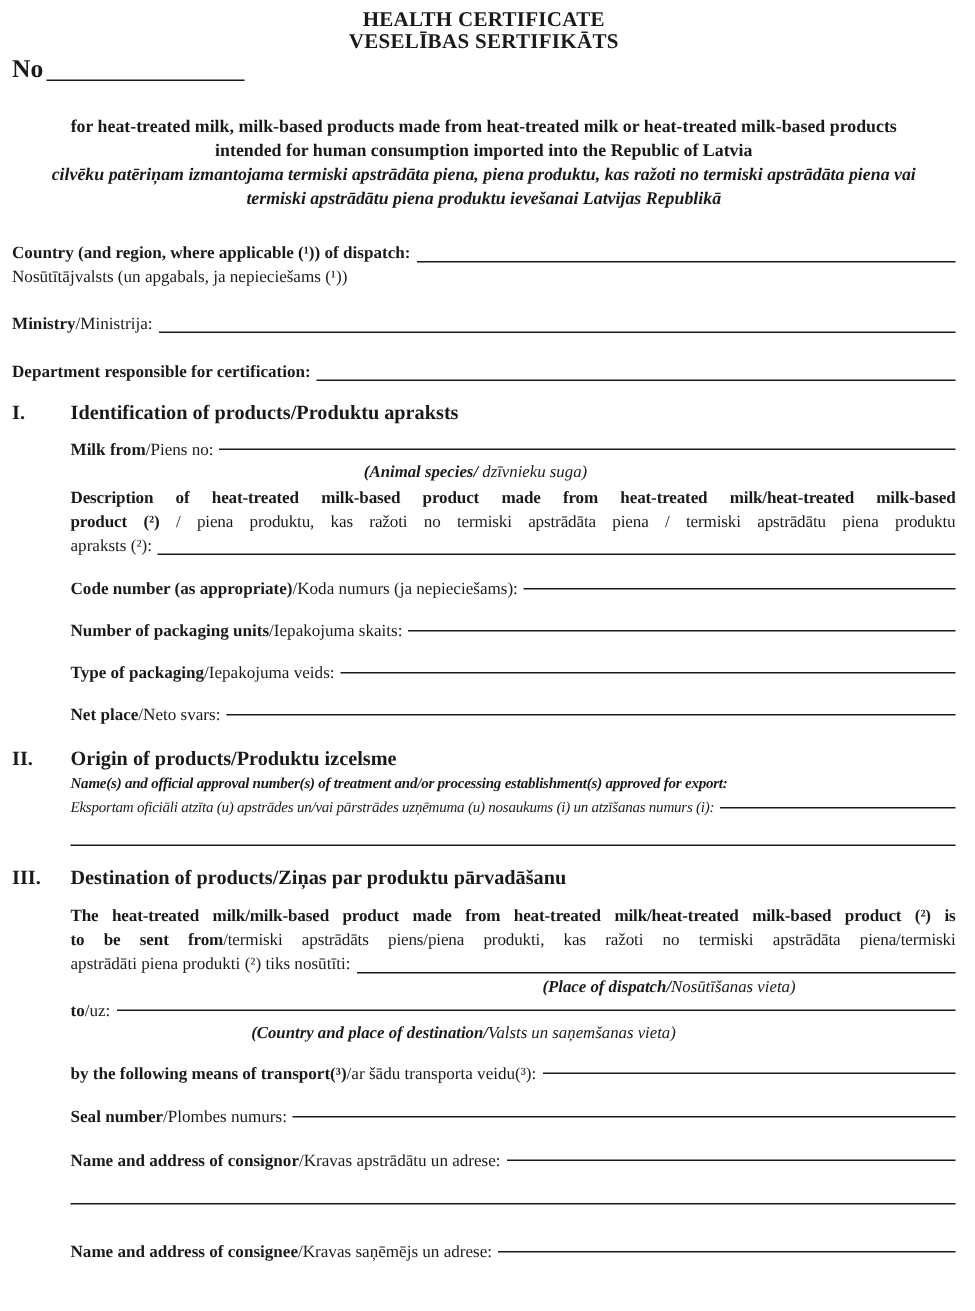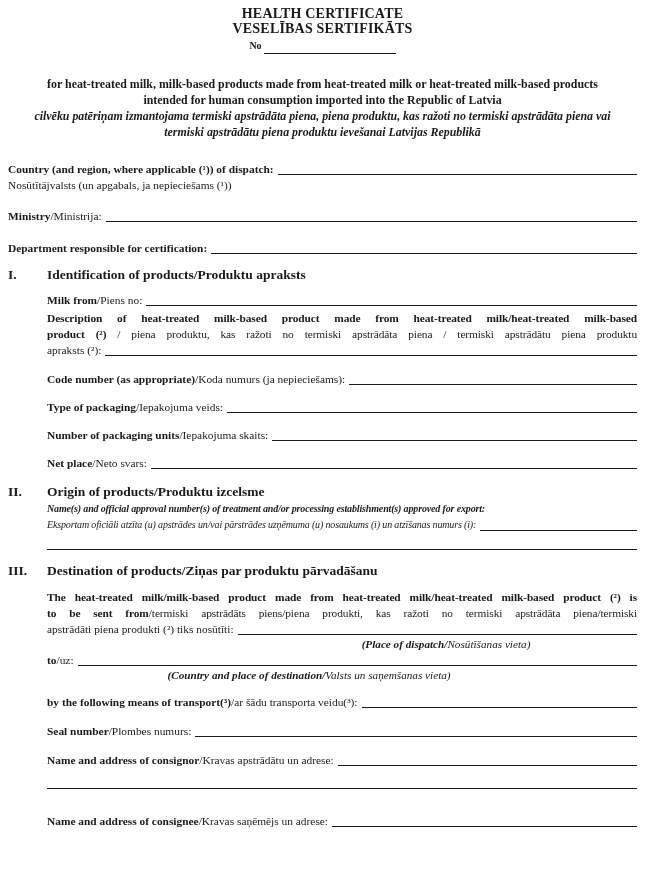--- a/index.html
+++ b/index.html
@@ -12,27 +12,27 @@
     color:var(--ink);
     font-family:"Liberation Serif","DejaVu Serif",serif;
     font-size:11.4px; line-height:16px;
     padding:6px 13px 0 8px;
     overflow:hidden;
   }
   .b  { font-weight:700; }
   .i  { font-style:italic; }
   .bi { font-weight:700; font-style:italic; }
   .title { text-align:center; font-weight:700; font-size:14px; line-height:15px; letter-spacing:.2px; }
-  .no-row { text-align:center; height:18px; margin-top:2px; font-weight:700; font-size:10px; }
+  .no-row { text-align:left; height:18px; margin-top:2px; font-weight:700; font-size:17px; }
   .no-line { display:inline-block; width:132px; height:13px; border-bottom:1.5px solid var(--ink); vertical-align:bottom; margin-left:2px; }
   .intro { margin-top:20px; padding:0 26px; text-align:center; font-weight:700; font-size:11.9px; line-height:16px; }
   .row { display:flex; align-items:stretch; }
   .row > span { white-space:pre; }
   .fill { flex:1; border-bottom:1.4px solid var(--ink); margin:0 0 2px 4px; min-width:20px; }
-  .ind { margin-left:39px; }
+  .ind { margin-left:39px;align-items:center; }
   .sec { display:flex; font-weight:700; font-size:13.5px; line-height:18px; }
   .sec-num { width:39px; flex:none; }
   .caption { font-size:11.2px; line-height:14px; }
   .cap-species { margin-left:39px; width:540px; text-align:center; }
   .cap-dispatch { margin-left:240px; width:396px; text-align:center; }
   .cap-dest { margin-left:39px; width:524px; text-align:center; }
   .just { text-align:justify; text-align-last:justify; letter-spacing:-.1px; }
   .tight { font-size:10px; letter-spacing:-.15px;font-style:italic; }
   .tight > span { white-space:nowrap; }
   .hr { margin-left:39px; height:0; border-bottom:1.5px solid var(--ink); }
@@ -77,47 +77,50 @@
   <div class="sec mt10">
     <span class="sec-num">I.</span>
     <span>Identification of products/Produktu apraksts</span>
   </div>
 
   <div class="row ind mt8">
     <span class="b">Milk from</span>
     <span>/Piens no:</span>
     <span class="fill"></span>
   </div>
+  <div class="caption cap-species">
+    <span class="bi">(Animal species/</span><span class="i"> dzīvnieku suga)</span>
+  </div>
 
   <div class="ind mt2">
     <div class="just b">Description of heat-treated milk-based product made from heat-treated milk/heat-treated milk-based</div>
     <div class="just">
       <span class="b">product (²)</span><span> / piena produktu, kas ražoti no termiski apstrādāta piena / termiski apstrādātu piena produktu</span>
     </div>
     <div class="row">
       <span>apraksts (²):</span>
       <span class="fill"></span>
     </div>
   </div>
 
   <div class="row ind mt13">
     <span class="b">Code number (as appropriate)</span>
     <span>/Koda numurs (ja nepieciešams):</span>
     <span class="fill"></span>
   </div>
 
   <div class="row ind mt12">
-    <span class="b">Type of packaging</span>
-    <span>/Iepakojuma veids:</span>
+    <span class="b">Number of packaging units</span>
+    <span>/Iepakojuma skaits:</span>
     <span class="fill"></span>
   </div>
 
   <div class="row ind mt12">
-    <span class="b">Number of packaging units</span>
-    <span>/Iepakojuma skaits:</span>
+    <span class="b">Type of packaging</span>
+    <span>/Iepakojuma veids:</span>
     <span class="fill"></span>
   </div>
 
   <div class="row ind mt12">
     <span class="b">Net place</span>
     <span>/Neto svars:</span>
     <span class="fill"></span>
   </div>
 
   <div class="sec mt12">

